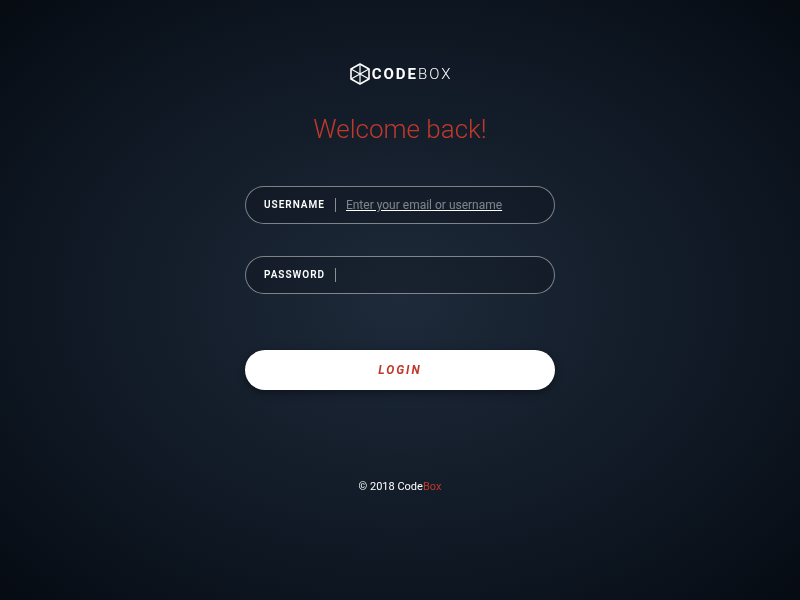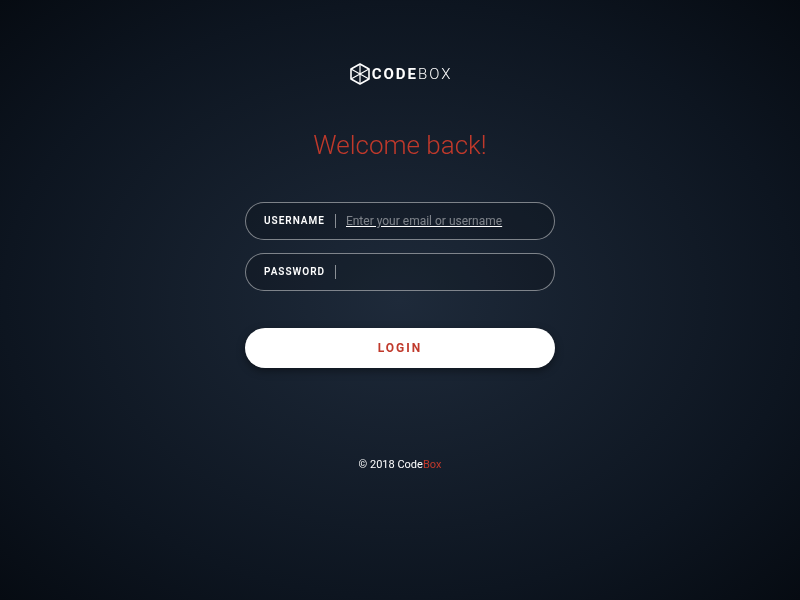--- a/index.html
+++ b/index.html
@@ -29,30 +29,30 @@
     .logo-text {
       color: #ffffff;
       font-size: 15px;
       letter-spacing: 2px;
       font-weight: 300;
     }
     .logo-text b {
       font-weight: 700;
     }
     .welcome {
-      margin-top: 44px;
+      margin-top: 28px;
       color: #c0392b;
       font-size: 26px;
       font-weight: 300;
     }
     .form {
       margin-top: 42px;
       display: flex;
       flex-direction: column;
-      gap: 13px;
+      gap: 32px;
       align-items: center;
     }
     .field {
       width: 310px;
       height: 38px;
       border: 1px solid rgba(255,255,255,0.45);
       border-radius: 19px;
       display: flex;
       align-items: center;
       padding: 0 18px;
@@ -88,20 +88,21 @@
       background: #ffffff;
       border: none;
       border-radius: 20px;
       color: #c0392b;
       font-size: 12px;
       font-weight: 700;
       letter-spacing: 2px;
       cursor: pointer;
       box-shadow: 0 3px 8px rgba(0,0,0,0.4);
       font-family: inherit;
+      font-style: italic;
     }
     .footer {
       margin-top: 90px;
       color: #ffffff;
       font-size: 11px;
     }
     .footer .brand-accent {
       color: #c0392b;
     }
   </style>

